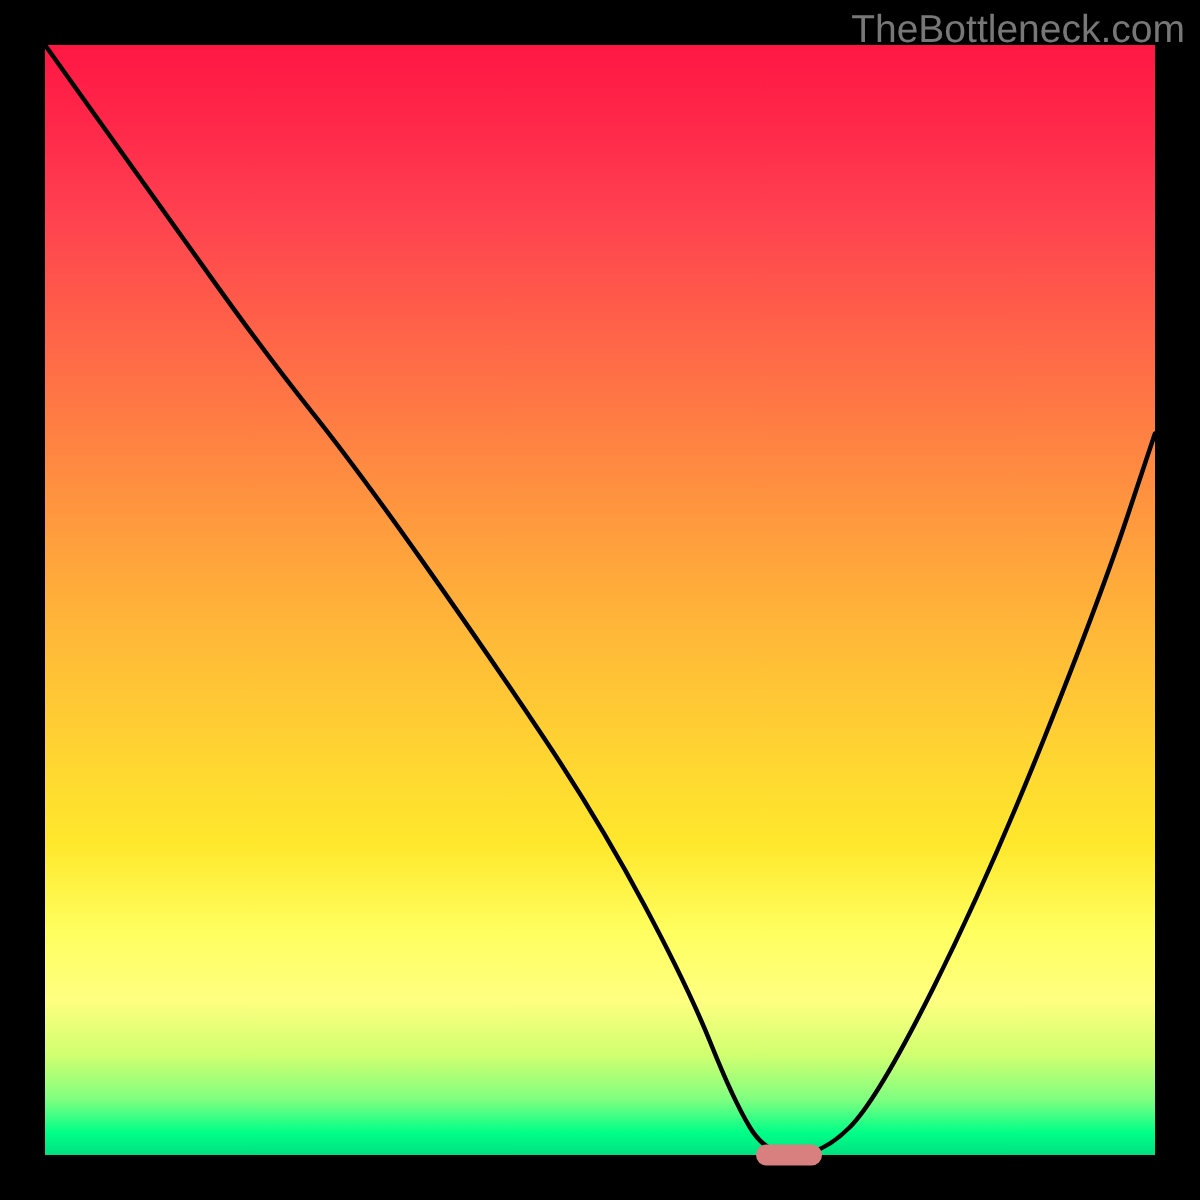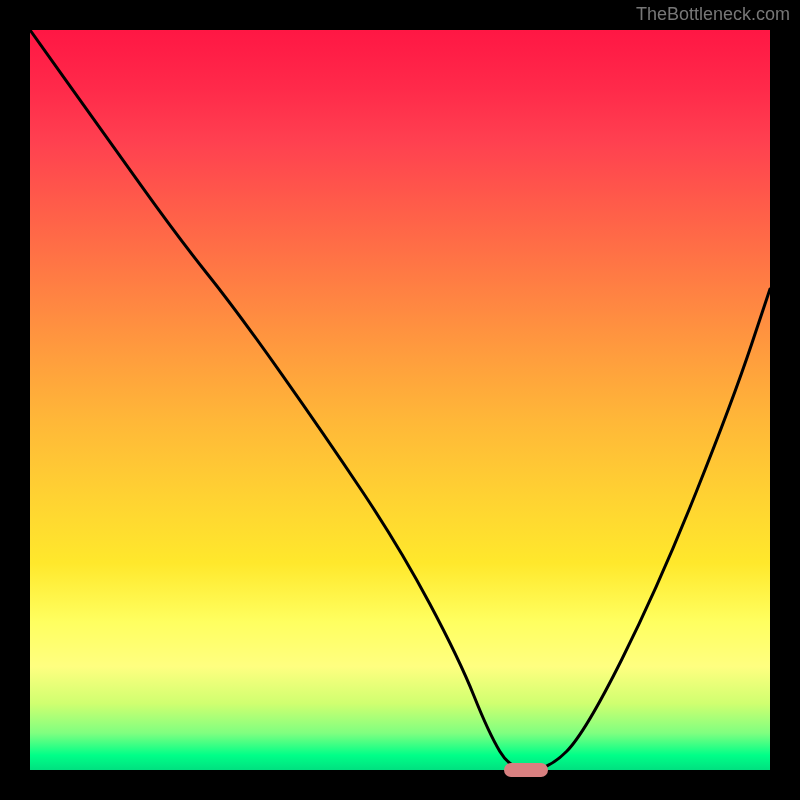--- a/index.html
+++ b/index.html
@@ -7,21 +7,21 @@
   width: 800px;
   height: 800px;
   background: #000;
   position: relative;
   font-family: Arial, sans-serif;
 }
 .watermark {
   position: absolute;
   top: 4px;
   right: 10px;
-  font-size: 18px;
+  font-size: 26px;
   font-weight: 500;
   color: #777;
   z-index: 10;
 }
 .plot-area {
   position: absolute;
   left: 30px;
   top: 30px;
   width: 740px;
   height: 740px;

